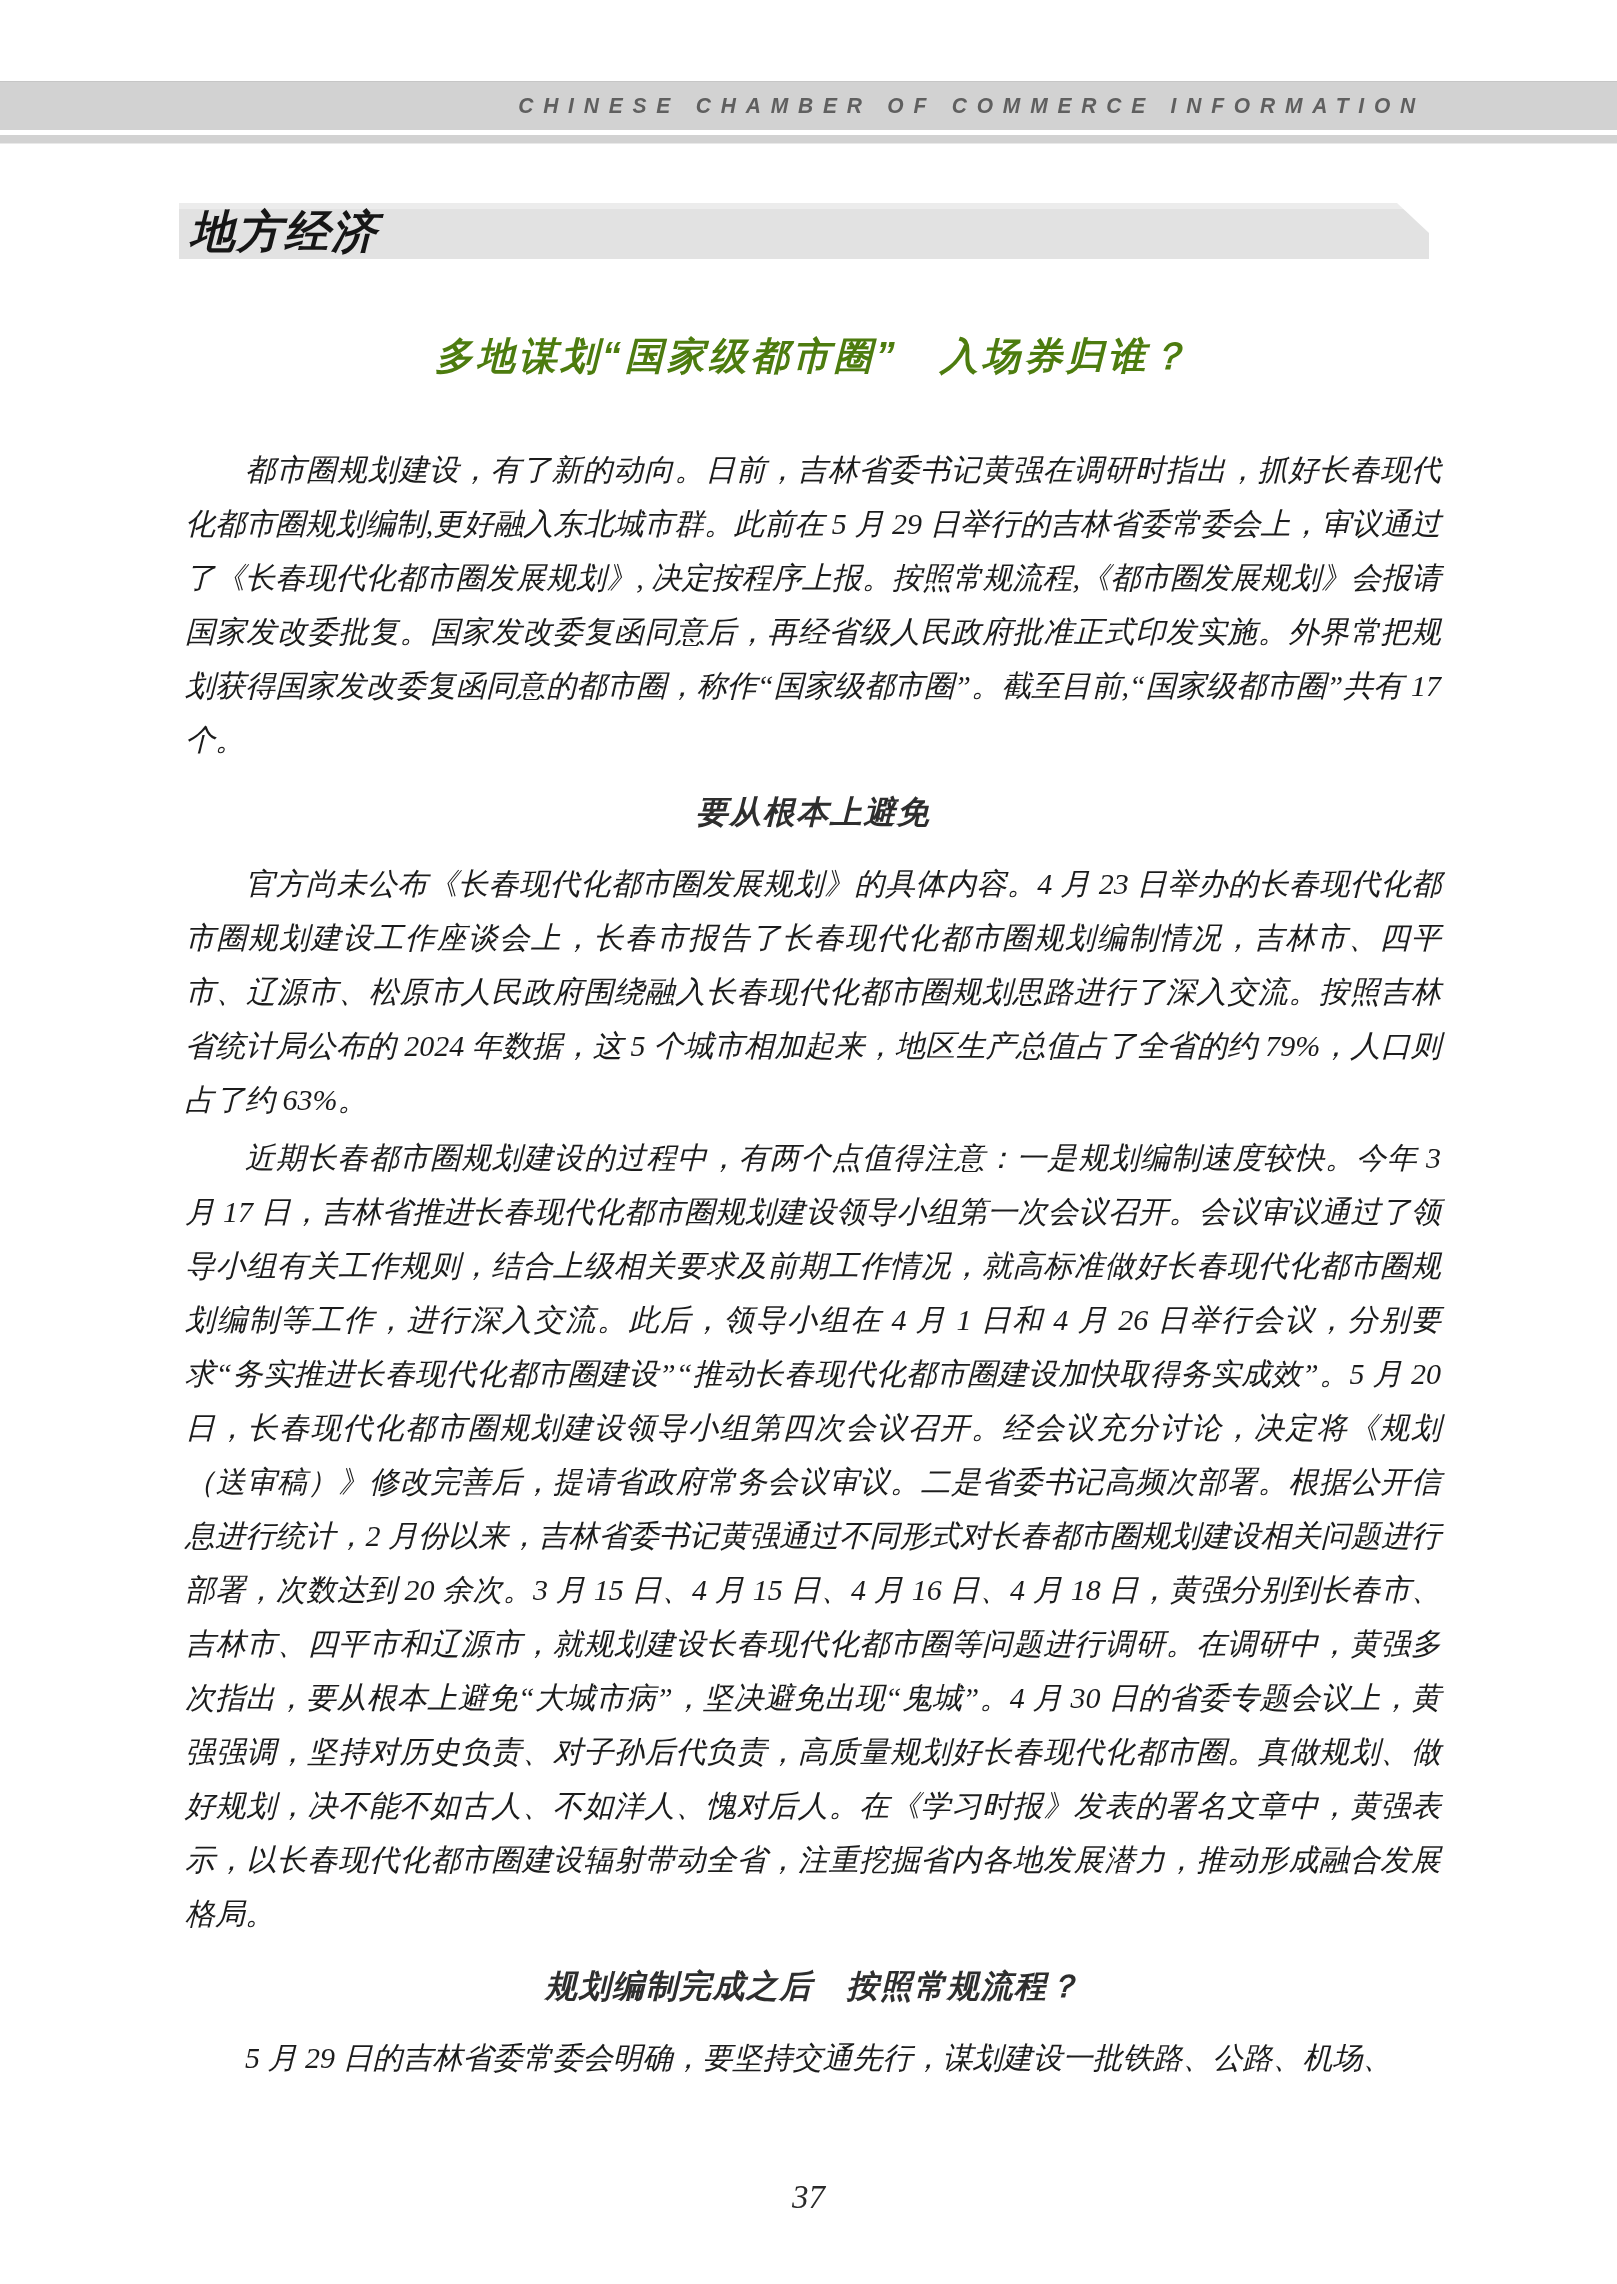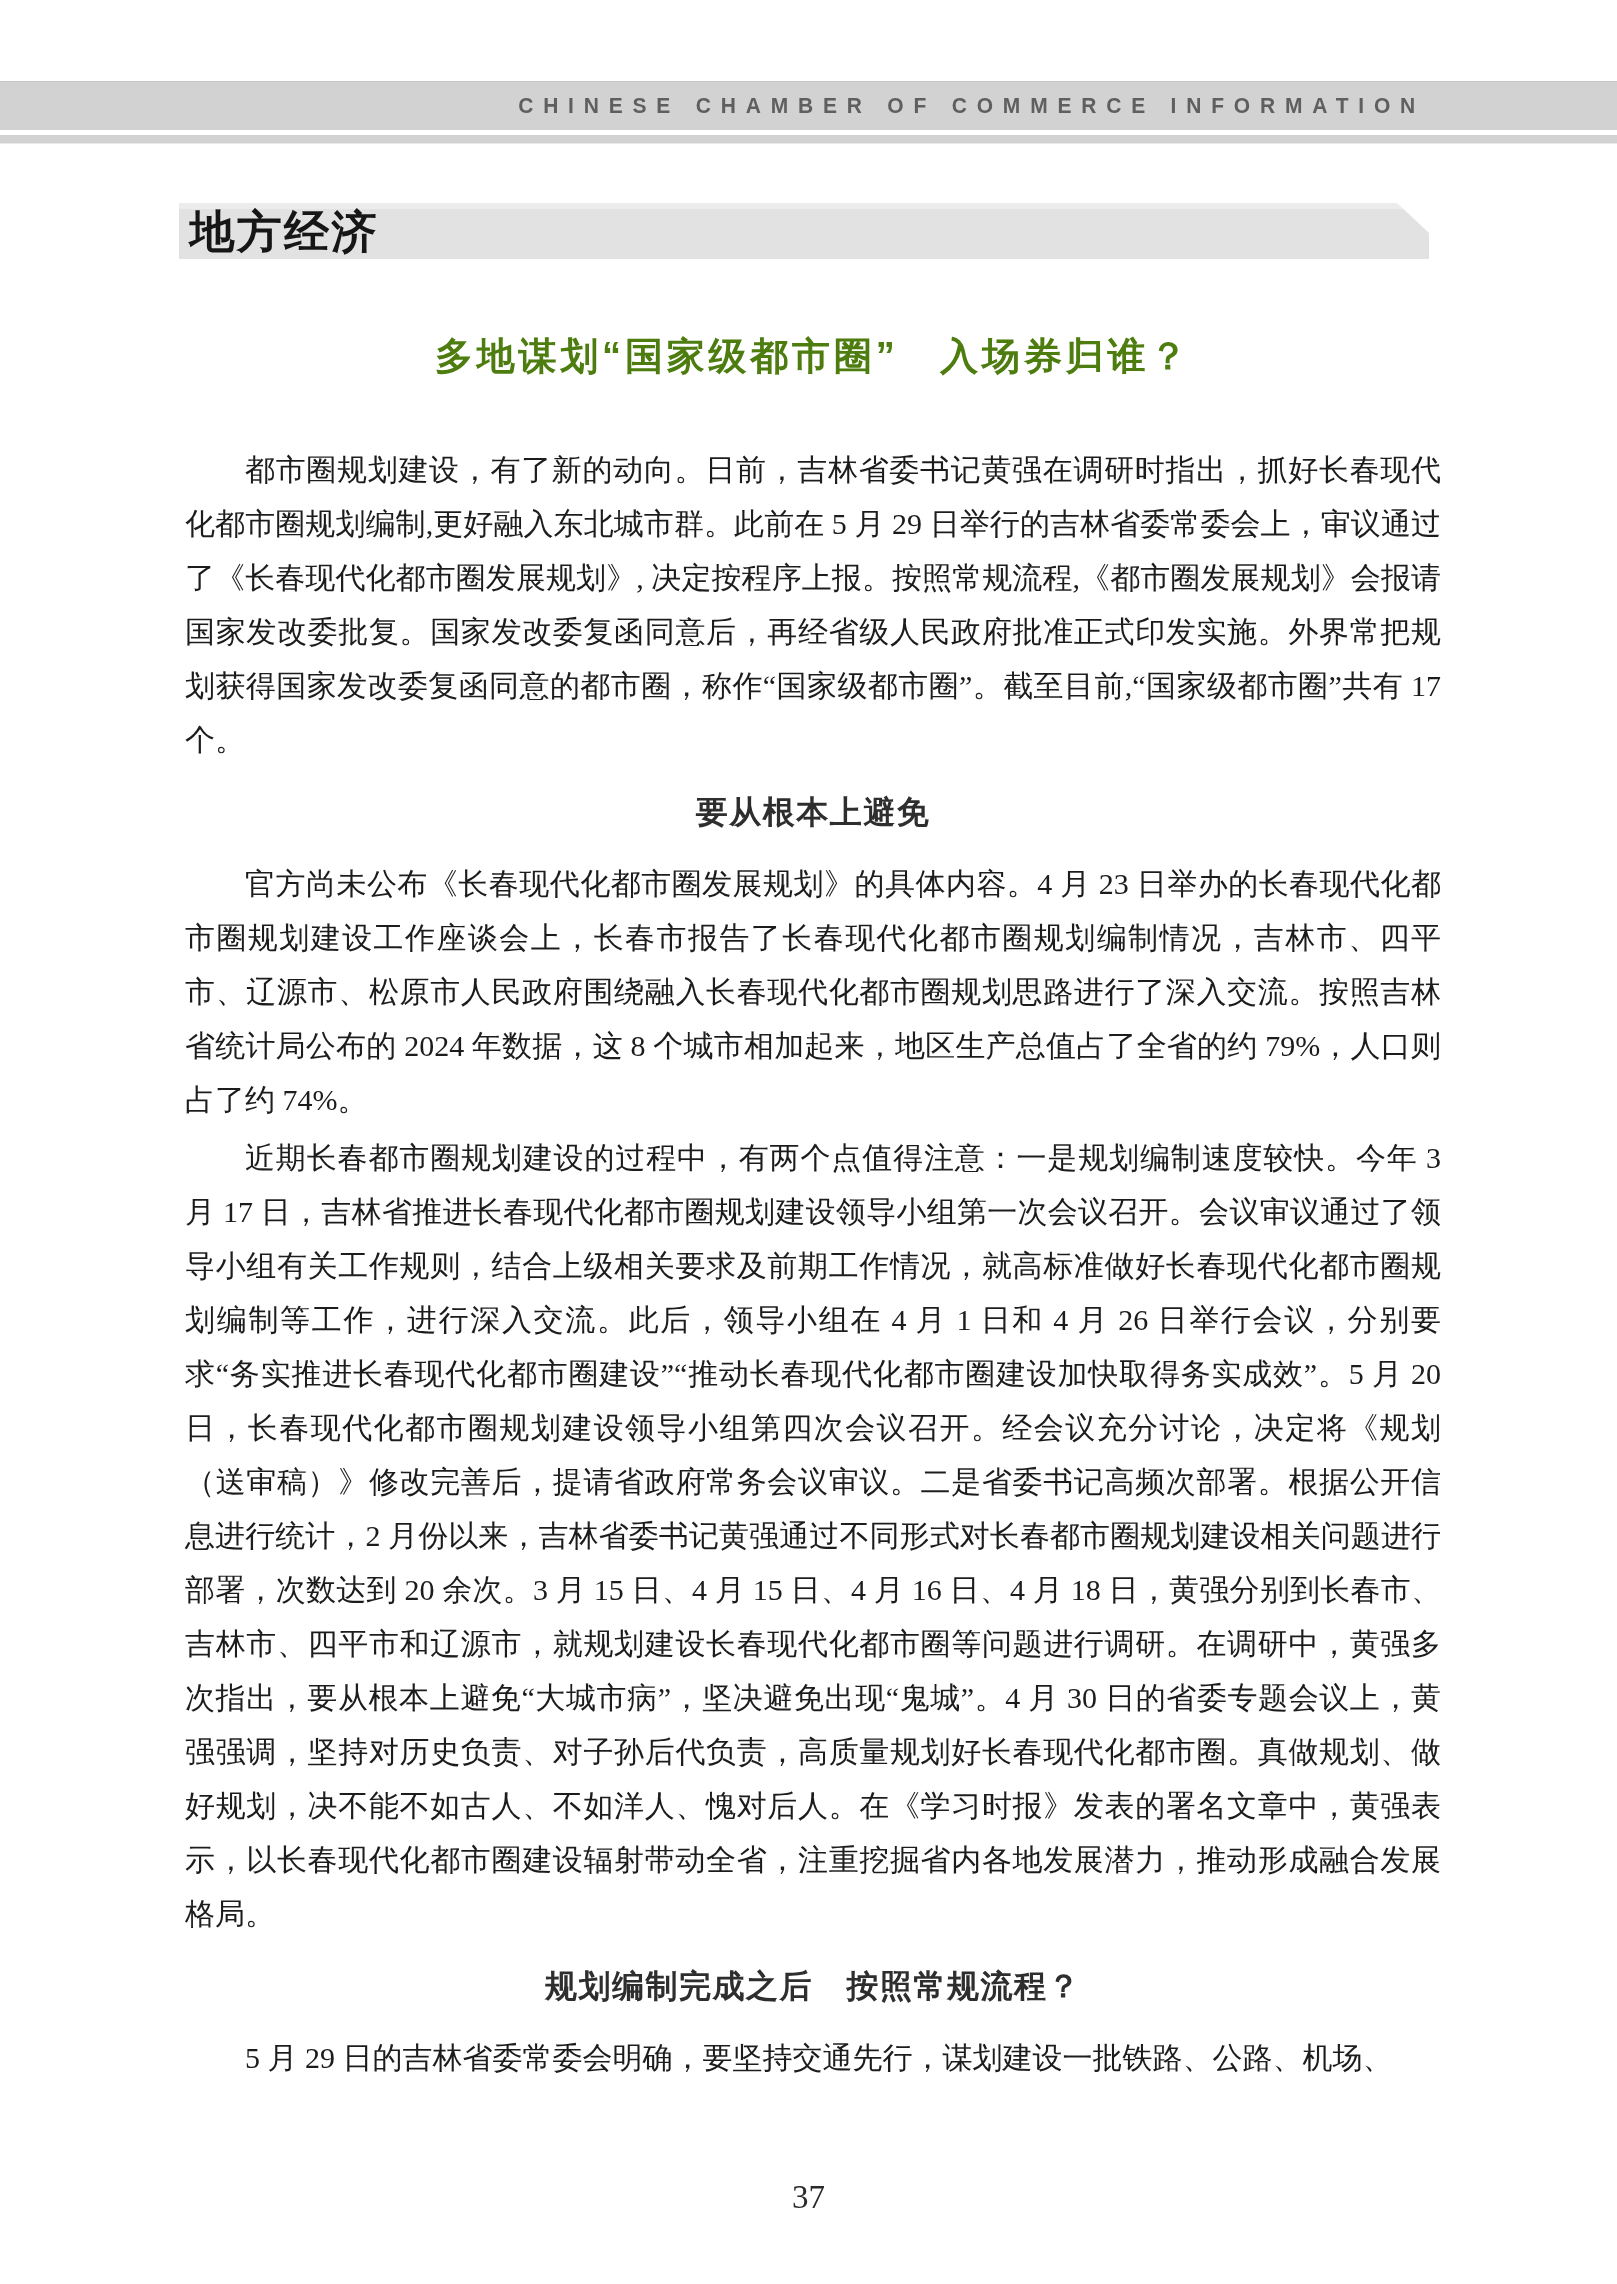--- a/index.html
+++ b/index.html
@@ -3,20 +3,21 @@
 <meta charset="utf-8">
 <style>
   html,body{margin:0;padding:0;background:#ffffff;}
   .page{
     position:relative;
     width:1617px;height:2284px;
     background:#ffffff;
     overflow:hidden;
     font-family:"Liberation Serif","DejaVu Serif",serif;
     color:#1c1c1c;
+    font-style:italic;
   }
   
   .header-band{
     position:absolute;left:0;top:81px;width:1617px;height:48px;
     background:#d2d2d2;
     border-top:0.8px solid #c6c6c6;
   }
   .journal-name{
     position:absolute;right:192px;top:0;height:48px;line-height:48px;
     font-family:"Liberation Sans","DejaVu Sans",sans-serif;
@@ -86,21 +87,21 @@
 
   <div class="section-banner">
     <div class="section-title">地方经济</div>
   </div>
 
   <div class="article">
     <h1 class="article-title">多地谋划“国家级都市圈”　入场券归谁？</h1>
     <div class="article-body">
         <p class="paragraph">都市圈规划建设，有了新的动向。日前，吉林省委书记黄强在调研时指出，抓好长春现代化都市圈规划编制,更好融入东北城市群。此前在 5 月 29 日举行的吉林省委常委会上，审议通过了《长春现代化都市圈发展规划》, 决定按程序上报。按照常规流程,《都市圈发展规划》会报请国家发改委批复。国家发改委复函同意后，再经省级人民政府批准正式印发实施。外界常把规划获得国家发改委复函同意的都市圈，称作“国家级都市圈”。截至目前,“国家级都市圈”共有 17 个。</p>
         <h3 class="subhead">要从根本上避免</h3>
-        <p class="paragraph">官方尚未公布《长春现代化都市圈发展规划》的具体内容。4 月 23 日举办的长春现代化都市圈规划建设工作座谈会上，长春市报告了长春现代化都市圈规划编制情况，吉林市、四平市、辽源市、松原市人民政府围绕融入长春现代化都市圈规划思路进行了深入交流。按照吉林省统计局公布的 2024 年数据，这 8 个城市相加起来，地区生产总值占了全省的约 79%，人口则占了约 74%。</p>
+        <p class="paragraph">官方尚未公布《长春现代化都市圈发展规划》的具体内容。4 月 23 日举办的长春现代化都市圈规划建设工作座谈会上，长春市报告了长春现代化都市圈规划编制情况，吉林市、四平市、辽源市、松原市人民政府围绕融入长春现代化都市圈规划思路进行了深入交流。按照吉林省统计局公布的 2024 年数据，这 5 个城市相加起来，地区生产总值占了全省的约 79%，人口则占了约 63%。</p>
         <p class="paragraph">近期长春都市圈规划建设的过程中，有两个点值得注意：一是规划编制速度较快。今年 3 月 17 日，吉林省推进长春现代化都市圈规划建设领导小组第一次会议召开。会议审议通过了领导小组有关工作规则，结合上级相关要求及前期工作情况，就高标准做好长春现代化都市圈规划编制等工作，进行深入交流。此后，领导小组在 4 月 1 日和 4 月 26 日举行会议，分别要求“务实推进长春现代化都市圈建设”“推动长春现代化都市圈建设加快取得务实成效”。5 月 20 日，长春现代化都市圈规划建设领导小组第四次会议召开。经会议充分讨论，决定将《规划（送审稿）》修改完善后，提请省政府常务会议审议。二是省委书记高频次部署。根据公开信息进行统计，2 月份以来，吉林省委书记黄强通过不同形式对长春都市圈规划建设相关问题进行部署，次数达到 20 余次。3 月 15 日、4 月 15 日、4 月 16 日、4 月 18 日，黄强分别到长春市、吉林市、四平市和辽源市，就规划建设长春现代化都市圈等问题进行调研。在调研中，黄强多次指出，要从根本上避免“大城市病”，坚决避免出现“鬼城”。4 月 30 日的省委专题会议上，黄强强调，坚持对历史负责、对子孙后代负责，高质量规划好长春现代化都市圈。真做规划、做好规划，决不能不如古人、不如洋人、愧对后人。在《学习时报》发表的署名文章中，黄强表示，以长春现代化都市圈建设辐射带动全省，注重挖掘省内各地发展潜力，推动形成融合发展格局。</p>
         <h3 class="subhead">规划编制完成之后　按照常规流程？</h3>
         <p class="paragraph">5 月 29 日的吉林省委常委会明确，要坚持交通先行，谋划建设一批铁路、公路、机场、</p>
       </div>
   </div>
 
   <div class="page-number">37</div>
 
 </div>
 

